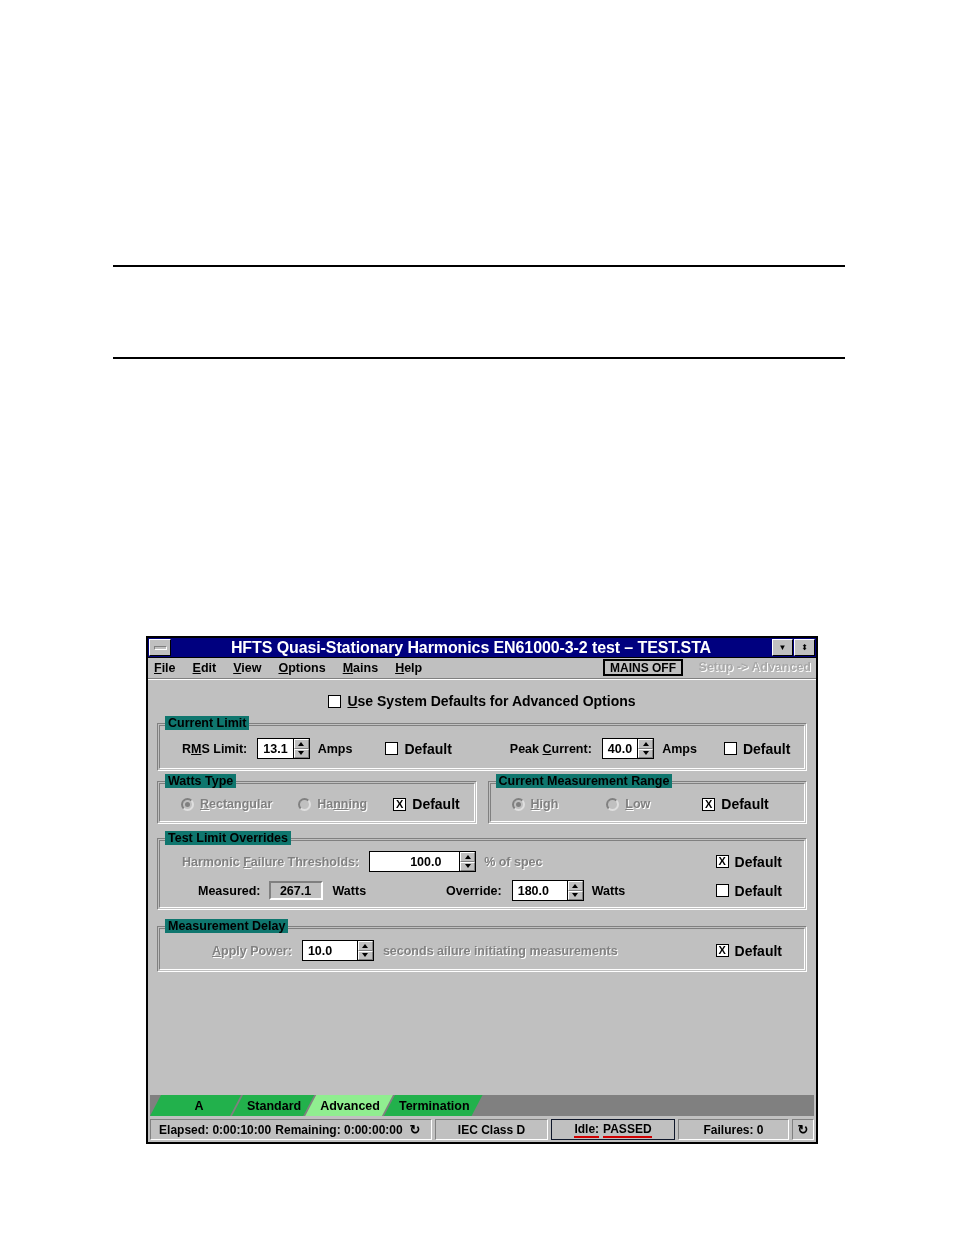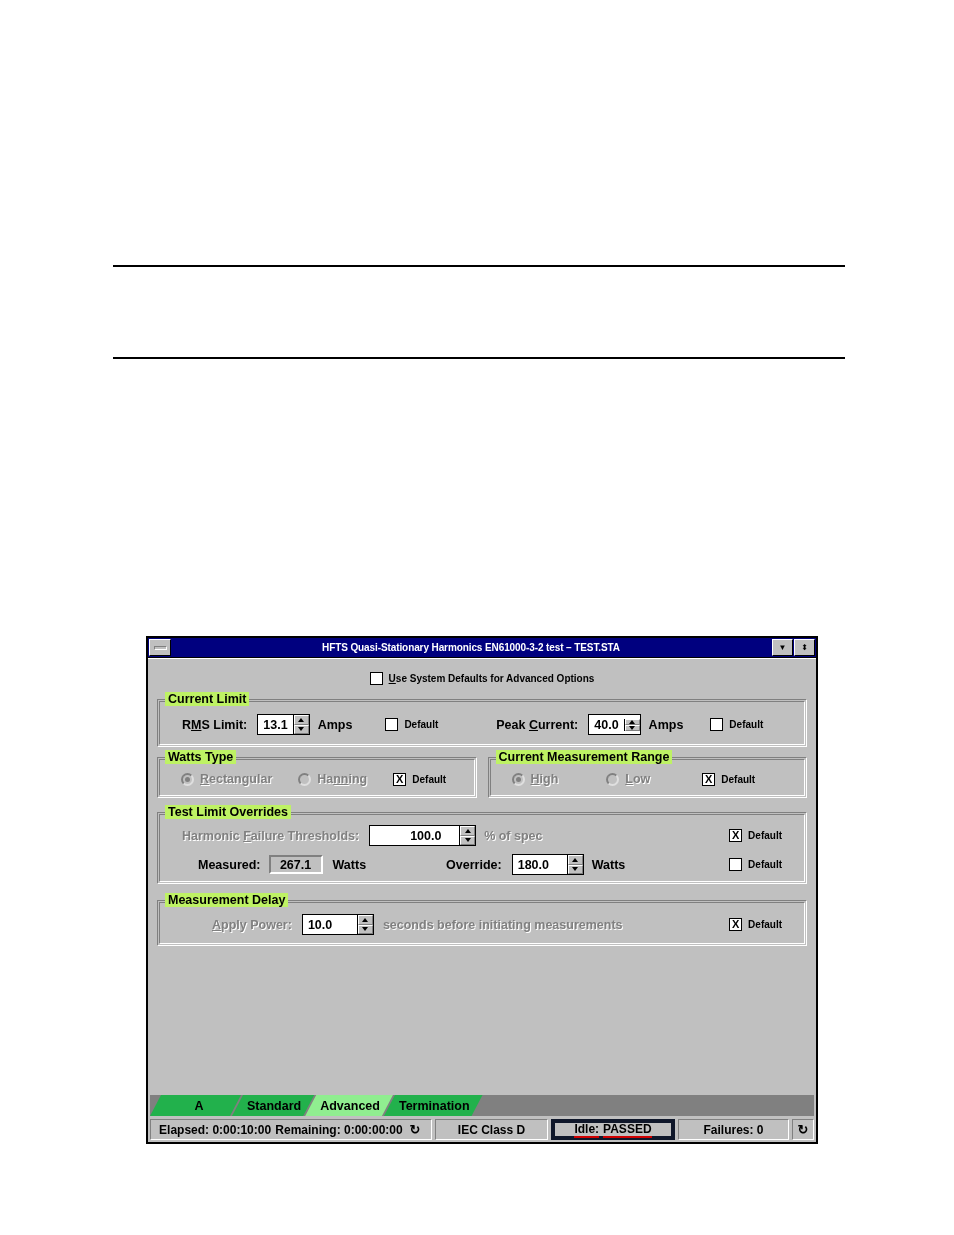--- a/index.html
+++ b/index.html
@@ -73,21 +73,21 @@
     border-left-color: #808080;
     border-right-color: #ffffff;
     border-bottom-color: #ffffff;
     box-sizing: border-box;
   }
   .title-text {
     flex: 1;
     text-align: center;
     color: #ffffff;
     font-weight: bold;
-    font-size: 10px;
+    font-size: 16px;
     letter-spacing: -0.1px;
     white-space: nowrap;
     overflow: hidden;
     padding: 0 4px;
   }
   .title-btns {
     display: flex;
     flex: none;
     margin-right: 1px;
   }
@@ -184,21 +184,21 @@
     align-items: center;
     justify-content: center;
     font-size: 11px;
     font-weight: bold;
     line-height: 1;
     color: #000000;
     flex: none;
     margin-right: 6px;
   }
   .chk-label {
-    font-size: 10px;
+    font-size: 14px;
     font-weight: bold;
     color: #000000;
   }
   .chk-label u { text-decoration: underline; }
 
   .radio {
     display: inline-flex;
     align-items: center;
     white-space: nowrap;
     cursor: default;
@@ -331,21 +331,21 @@
     left: 1px; top: 1px; right: 1px; bottom: 1px;
     border: 1px solid #808080;
     border-right-color: #ffffff;
     border-bottom-color: #ffffff;
     pointer-events: none;
   }
   .group-title {
     position: absolute;
     left: 7px;
     top: -8px;
-    background: #bef264;
+    background: #0f766e;
     padding: 0 3px;
     font-size: 12.5px;
     font-weight: bold;
     color: #000000;
     white-space: nowrap;
     z-index: 2;
   }
   .group-body {
     position: relative;
     z-index: 1;
@@ -411,21 +411,21 @@
     align-items: center;
     justify-content: center;
     font-size: 12px;
     font-weight: bold;
     color: #000000;
     white-space: nowrap;
     padding: 0 6px;
   }
   .status-cell.timers { flex: none; width: 282px; justify-content: space-around; }
   .status-cell.cls   { flex: none; width: 113px; }
-  .status-cell.state { flex: none; width: 124px; border: 4px solid #0f172a; }
+  .status-cell.state { flex: none; width: 124px; border: 1px solid #0f172a; }
   .status-cell.fails { flex: 1; }
   .state-idle { color: #000000; border-bottom: 2px solid #d00000; padding-bottom: 0px; }
   .state-res  { color: #000000; border-bottom: 2px solid #d00000; margin-left: 4px; }
   .refresh-ico {
     flex: none;
     width: 16px;
     display: flex;
     align-items: center;
     justify-content: center;
     font-size: 13px;
@@ -458,20 +458,30 @@
     <div class="sysmenu-box">
       <div class="sysmenu-bar"></div>
     </div>
     <div class="title-text">HFTS Quasi-Stationary Harmonics EN61000-3-2 test – TEST.STA</div>
     <div class="title-btns">
       <div class="title-btn">▼</div>
       <div class="title-btn">⬍</div>
     </div>
   </div>
 
+  <div class="menubar">
+    <div class="menu-item"><u>F</u>ile</div>
+    <div class="menu-item"><u>E</u>dit</div>
+    <div class="menu-item"><u>V</u>iew</div>
+    <div class="menu-item"><u>O</u>ptions</div>
+    <div class="menu-item"><u>M</u>ains</div>
+    <div class="menu-item"><u>H</u>elp</div>
+    <div class="mains-btn">MAINS OFF</div>
+    <div class="breadcrumb">Setup -&gt; Advanced</div>
+  </div>
 
   <div class="client">
 
     <div class="topcheck">
       <div class="chk">
         <span class="chk-box"></span>
         <span class="chk-label"><u>U</u>se System Defaults for Advanced Options</span>
       </div>
     </div>
 
@@ -489,21 +499,21 @@
                 <i class="arrow-dn"></i>
               </span>
           </span>
         </div>
         <span class="lbl" style="margin-left:8px;">Amps</span>
         <div class="chk" style="margin-left:33px;">
           <span class="chk-box"></span>
           <span class="chk-label">Default</span>
         </div>
         <span class="lbl" style="margin-left:58px;">Peak <u>C</u>urrent:</span>
-        <div class="spin" style="margin-left:10px;align-items:center;">
+        <div class="spin" style="margin-left:10px;">
           <span class="spin-val">40.0</span>
           <span class="spin-btns">
             <span class="spin-btn">
                 <i class="arrow-up"></i>
               </span>
             <span class="spin-btn">
                 <i class="arrow-dn"></i>
               </span>
           </span>
         </div>
@@ -610,21 +620,21 @@
           <span class="spin-val" style="min-width:44px;">10.0</span>
           <span class="spin-btns">
             <span class="spin-btn">
                 <i class="arrow-up"></i>
               </span>
             <span class="spin-btn">
                 <i class="arrow-dn"></i>
               </span>
           </span>
         </div>
-        <span class="lbl dim" style="margin-left:9px;">seconds before initiating measurements</span>
+        <span class="lbl dim" style="margin-left:9px;">seconds ailure initiating measurements</span>
         <div class="chk" style="margin-left:auto;margin-right:12px;">
           <span class="chk-box">X</span>
           <span class="chk-label">Default</span>
         </div>
       </div>
     </div>
 
   </div>
 
   <div class="tabstrip">

